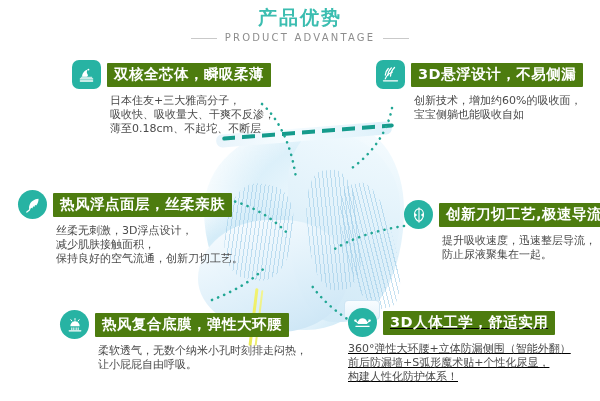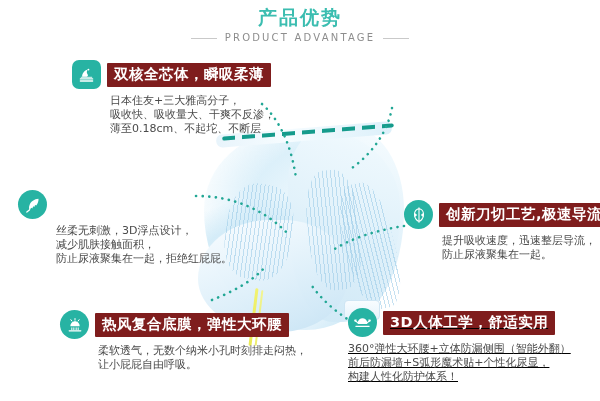--- a/index.html
+++ b/index.html
@@ -94,21 +94,21 @@
   .feat{position:absolute;}
   .feat-head{display:flex;align-items:center;gap:6px;}
   .badge{
     width:29px;height:29px;border-radius:50%;
     background:#27b3a3;flex:0 0 auto;
     display:flex;align-items:center;justify-content:center;
   }
   .badge.sq{border-radius:7px;}
   .badge svg{display:block;}
   .title-bar{
-    background:#7f1d1d;color:#ffffff;
+    background:#4d7c0f;color:#ffffff;
     font-size:14.5px;font-weight:bold;letter-spacing:.5px;
     padding:3px 7px 4px 7px;line-height:17px;white-space:nowrap;
     border-radius:1px;
   }
   .body-text{
     color:#4a4a4a;font-size:11px;line-height:14.2px;
     white-space:pre-line;
   }
 
   .f1{left:72px;top:60px;}
@@ -173,33 +173,50 @@
           <circle cx="14.2" cy="6.4" r="1.05" fill="#fff"></circle>
         </svg>
       </span>
       <span class="title-bar">双核全芯体，瞬吸柔薄</span>
     </div>
     <div class="body-text">日本住友+三大雅高分子，
 吸收快、吸收量大、干爽不反渗，
 薄至0.18cm、不起坨、不断层</div>
   </div>
 
+  <div class="feat f2">
+    <div class="feat-head">
+      <span class="badge sq">
+        <svg width="21" height="21" viewBox="0 0 24 24">
+          <path d="M4 19.2h16" stroke="#fff" stroke-width="1.5" stroke-linecap="round"></path>
+          <path d="M6 17c1.4-3.6 4.3-6.4 8-7.6" stroke="#fff" stroke-width="1.4" fill="none" stroke-linecap="round"></path>
+          <path d="M9.5 5.2c-2 2-3.2 4.6-3.4 7.4" stroke="#fff" stroke-width="1.5" fill="none" stroke-linecap="round"></path>
+          <path d="M13 4.4c-2.4 2.3-3.9 5.4-4.1 8.7" stroke="#fff" stroke-width="1.5" fill="none" stroke-linecap="round"></path>
+          <path d="M16.6 4c-2.7 2.6-4.4 6-4.6 9.8" stroke="#fff" stroke-width="1.5" fill="none" stroke-linecap="round"></path>
+        </svg>
+      </span>
+      <span class="title-bar">3D悬浮设计，不易侧漏</span>
+    </div>
+    <div class="body-text">创新技术，增加约60%的吸收面，
+宝宝侧躺也能吸收自如</div>
+  </div>
 
   <div class="feat f3">
     <div class="feat-head">
       <span class="badge">
         <svg width="20" height="20" viewBox="0 0 24 24">
           <path d="M18.6 4.6c-5 .3-9.2 3.3-10.8 7.6-.8 2.2-.7 4.2.1 5.6l2.2-2.6 1.1 1 1.1-2.6 1.3.9.9-2.6 1.4.7c1.9-2.2 2.9-5 2.7-8z" fill="#fff"></path>
           <path d="M8 17.6 4.6 20.4" stroke="#fff" stroke-width="1.5" stroke-linecap="round"></path>
         </svg>
       </span>
+      <span class="title-bar">热风浮点面层，丝柔亲肤</span>
     </div>
     <div class="body-text">丝柔无刺激，3D浮点设计，
 减少肌肤接触面积，
-防止尿液聚集在一起，拒绝红屁屁。</div>
+保持良好的空气流通，创新刀切工艺。</div>
   </div>
 
   <div class="feat f4">
     <div class="feat-head">
       <span class="badge">
         <svg width="20" height="20" viewBox="0 0 24 24">
           <path d="M12 3.4v17.2" stroke="#fff" stroke-width="1.3" stroke-linecap="round"></path>
           <path d="M12 4.6c-3 0-5.4 2.6-5.4 6.4s2.4 8.4 5.4 8.4" stroke="#fff" stroke-width="1.3" fill="none"></path>
           <path d="M12 4.6c3 0 5.4 2.6 5.4 6.4s-2.4 8.4-5.4 8.4" stroke="#fff" stroke-width="1.3" fill="none"></path>
           <path d="M6.6 9.2 9.8 12l-3.2 2.8z" fill="#fff"></path>

